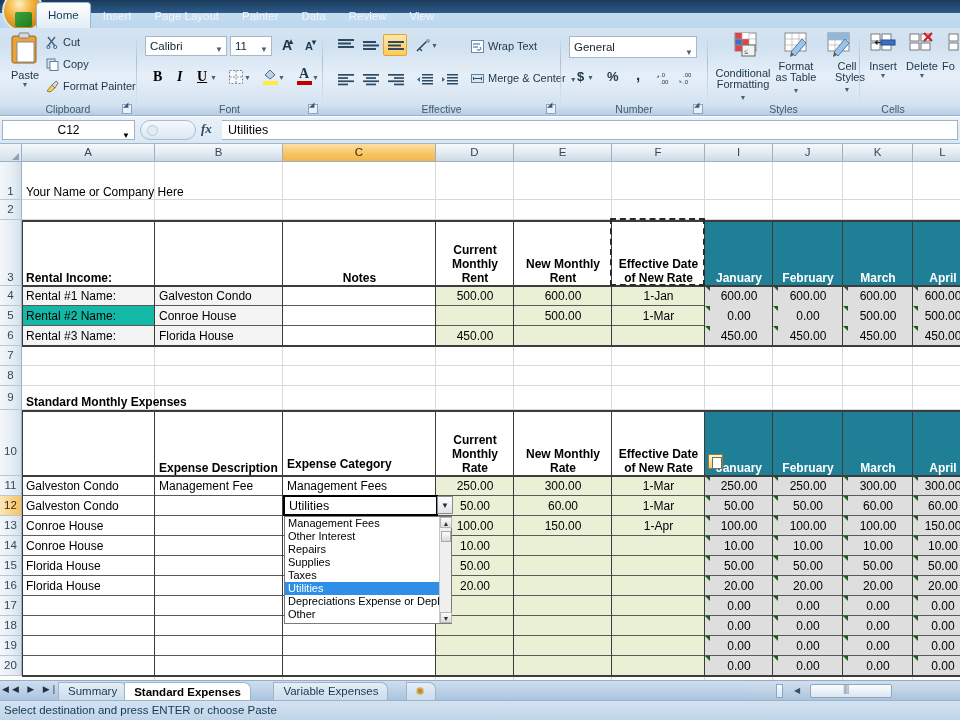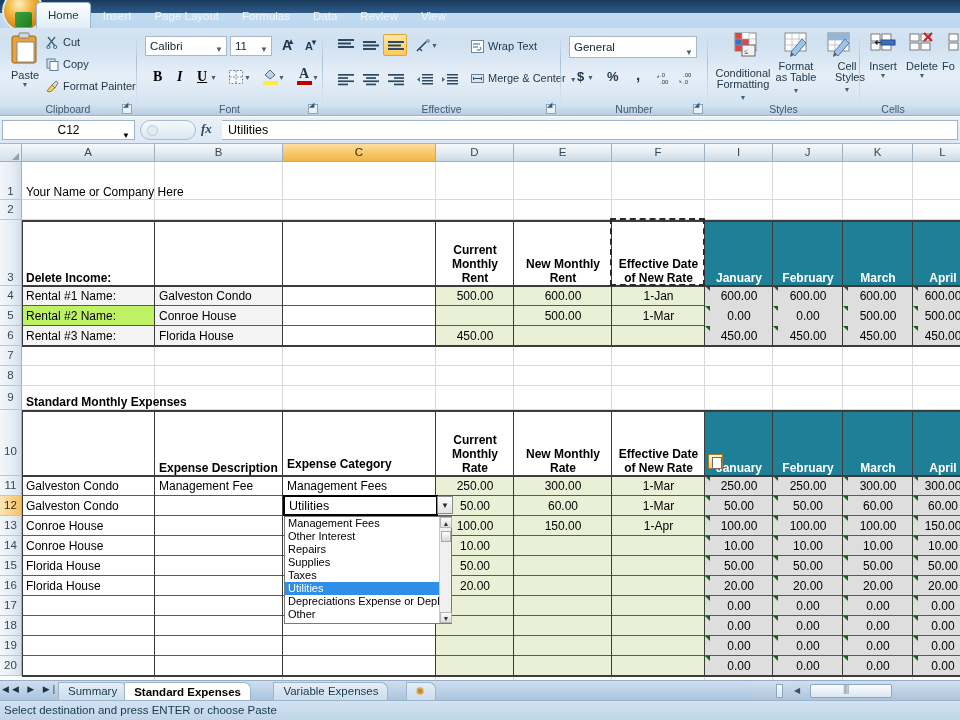--- a/index.html
+++ b/index.html
@@ -207,21 +207,21 @@
 <div id="app">
 
   <div class="tabstrip">
     <div class="officeorb">
         <div class="logo"></div>
       </div>
     <div class="ribbon-tabs" id="ribbonTabs">
         <div class="rtab active">Home</div>
         <div class="rtab">Insert</div>
         <div class="rtab">Page Layout</div>
-        <div class="rtab">Formulas</div>
+        <div class="rtab">Painter</div>
         <div class="rtab">Data</div>
         <div class="rtab">Review</div>
         <div class="rtab">View</div>
       </div>
   </div>
 
   <div class="ribbon">
 
     <div class="rgroup" style="left:0;width:136px;">
       <div class="bigbtn" style="left:4px;top:4px;width:42px;">
@@ -599,21 +599,22 @@
         <div class="cell" style="left: 0px; top: 58px; width: 133px; height: 66px; background: rgb(255, 255, 255);"></div>
         <div class="cell" style="left: 133px; top: 58px; width: 128px; height: 66px; background: rgb(255, 255, 255);"></div>
         <div class="cell" style="left: 261px; top: 58px; width: 153px; height: 66px; background: rgb(255, 255, 255);"></div>
         <div class="cell" style="left: 414px; top: 58px; width: 78px; height: 66px; background: rgb(255, 255, 255);"></div>
         <div class="cell" style="left: 492px; top: 58px; width: 98px; height: 66px; background: rgb(255, 255, 255);"></div>
         <div class="cell" style="left: 590px; top: 58px; width: 93px; height: 66px; background: rgb(255, 255, 255);"></div>
         <div class="cell" style="left: 683px; top: 58px; width: 68px; height: 66px; background: rgb(31, 127, 150);"></div>
         <div class="cell" style="left: 751px; top: 58px; width: 70px; height: 66px; background: rgb(31, 127, 150);"></div>
         <div class="cell" style="left: 821px; top: 58px; width: 70px; height: 66px; background: rgb(31, 127, 150);"></div>
         <div class="cell" style="left: 891px; top: 58px; width: 60px; height: 66px; background: rgb(31, 127, 150);"></div>
-        <div class="cell b" style="left: 0px; top: 58px; width: 133px; height: 66px; align-items: flex-end; padding-bottom: 1px;">Delete Income:</div>
+        <div class="cell b" style="left: 0px; top: 58px; width: 133px; height: 66px; align-items: flex-end; padding-bottom: 1px;">Rental Income:</div>
+        <div class="cell c b" style="left: 261px; top: 58px; width: 153px; height: 66px; align-items: flex-end; padding-bottom: 1px;">Notes</div>
         <div class="cell c b" style="left: 414px; top: 58px; width: 78px; height: 66px; white-space: normal; line-height: 14px; display: flex; flex-direction: column; justify-content: flex-end; align-items: center; padding-bottom: 1px;">
           <span>Current</span>
           <span>Monthly</span>
           <span>Rent</span>
         </div>
         <div class="cell c b" style="left: 492px; top: 58px; width: 98px; height: 66px; white-space: normal; line-height: 14px; display: flex; flex-direction: column; justify-content: flex-end; align-items: center; padding-bottom: 1px;">
           <span>New Monthly</span>
           <span>Rent</span>
         </div>
         <div class="cell c b" style="left: 590px; top: 58px; width: 93px; height: 66px; white-space: normal; line-height: 14px; display: flex; flex-direction: column; justify-content: flex-end; align-items: center; padding-bottom: 1px;">
@@ -631,21 +632,21 @@
         <div class="cell c" style="left: 492px; top: 124px; width: 98px; height: 20px; background: rgb(234, 240, 214);">600.00</div>
         <div class="cell c" style="left: 590px; top: 124px; width: 93px; height: 20px; background: rgb(234, 240, 214);">1-Jan</div>
         <div class="cell c" style="left: 683px; top: 124px; width: 68px; height: 20px; background: rgb(222, 222, 222);">600.00</div>
         <div class="notemark" style="left: 683px; top: 124px;"></div>
         <div class="cell c" style="left: 751px; top: 124px; width: 70px; height: 20px; background: rgb(222, 222, 222);">600.00</div>
         <div class="notemark" style="left: 751px; top: 124px;"></div>
         <div class="cell c" style="left: 821px; top: 124px; width: 70px; height: 20px; background: rgb(222, 222, 222);">600.00</div>
         <div class="notemark" style="left: 821px; top: 124px;"></div>
         <div class="cell c" style="left: 891px; top: 124px; width: 60px; height: 20px; background: rgb(222, 222, 222);">600.00</div>
         <div class="notemark" style="left: 891px; top: 124px;"></div>
-        <div class="cell" style="left: 0px; top: 144px; width: 133px; height: 20px; background: #bef264;">Rental #2 Name:</div>
+        <div class="cell" style="left: 0px; top: 144px; width: 133px; height: 20px; background: #14b8a6;">Rental #2 Name:</div>
         <div class="cell" style="left: 133px; top: 144px; width: 128px; height: 20px; background: rgb(244, 244, 244);">Conroe House</div>
         <div class="cell" style="left: 261px; top: 144px; width: 153px; height: 20px; background: rgb(255, 255, 255);"></div>
         <div class="cell c" style="left: 414px; top: 144px; width: 78px; height: 20px; background: rgb(234, 240, 214);"></div>
         <div class="cell c" style="left: 492px; top: 144px; width: 98px; height: 20px; background: rgb(234, 240, 214);">500.00</div>
         <div class="cell c" style="left: 590px; top: 144px; width: 93px; height: 20px; background: rgb(234, 240, 214);">1-Mar</div>
         <div class="cell c" style="left: 683px; top: 144px; width: 68px; height: 20px; background: rgb(222, 222, 222);">0.00</div>
         <div class="notemark" style="left: 683px; top: 144px;"></div>
         <div class="cell c" style="left: 751px; top: 144px; width: 70px; height: 20px; background: rgb(222, 222, 222);">0.00</div>
         <div class="notemark" style="left: 751px; top: 144px;"></div>
         <div class="cell c" style="left: 821px; top: 144px; width: 70px; height: 20px; background: rgb(222, 222, 222);">500.00</div>

